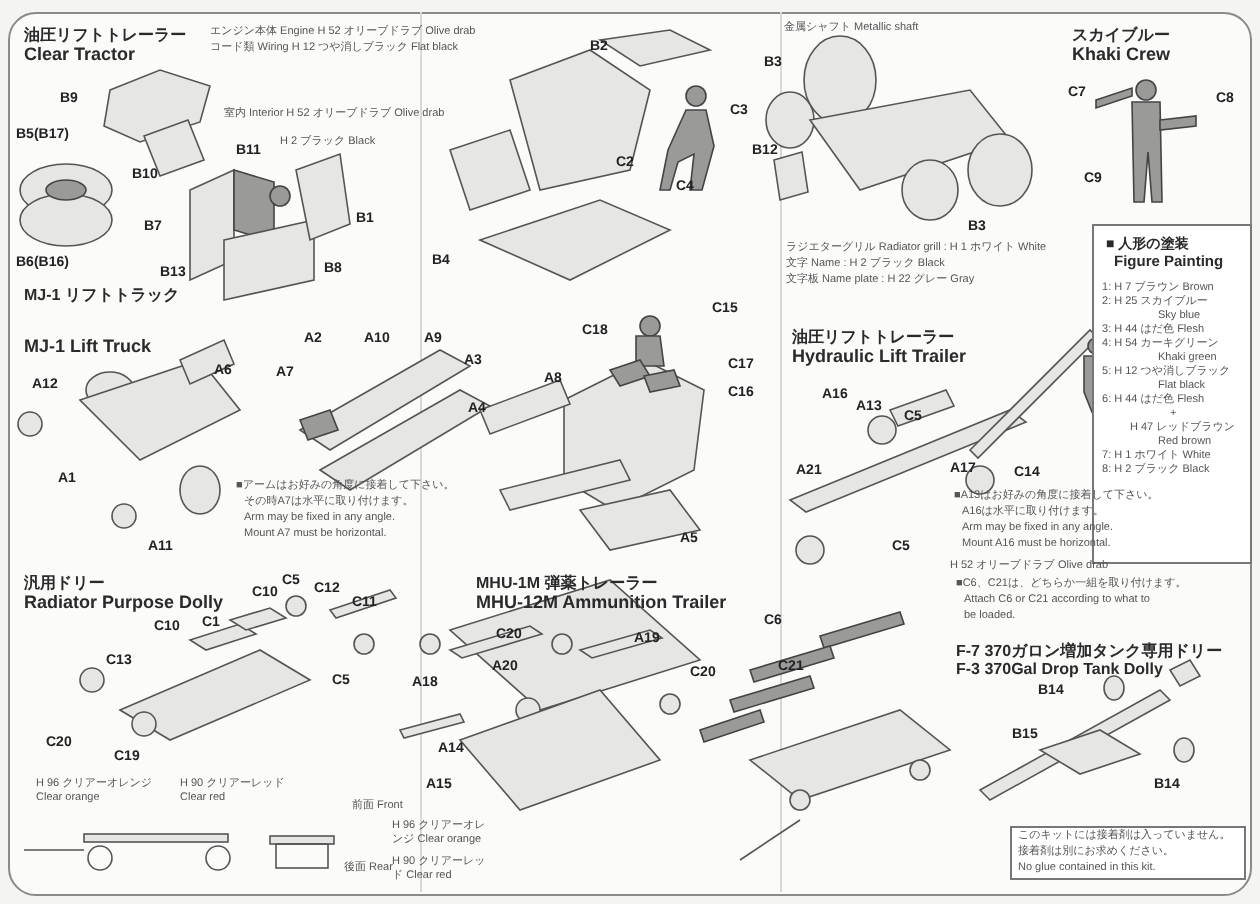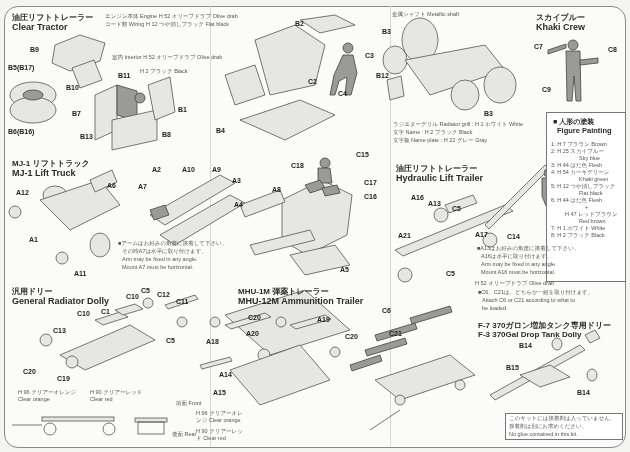--- a/index.html
+++ b/index.html
@@ -199,21 +199,21 @@
     <div class="note" style="padding-left:28px">Flat black</div>
     <div class="note"><span>6</span>: <span>H 44 はだ色</span> <span>Flesh</span></div>
     <div class="note" style="padding-left:34px">+</div>
     <div class="note" style="padding-left:14px">H 47 レッドブラウン</div>
     <div class="note" style="padding-left:28px">Red brown</div>
     <div class="note"><span>7</span>: <span>H 1 ホワイト</span> <span>White</span></div>
     <div class="note"><span>8</span>: <span>H 2 ブラック</span> <span>Black</span></div>
   </div>
 </div>
 
-<div class="txt title-jp" style="left:12px;top:158px">MJ-1 リフトトラック</div>
+<div class="txt title-jp" style="left:12px;top:142px">MJ-1 リフトトラック</div>
 <div class="txt title-en" style="left:12px;top:168px">MJ-1 Lift Truck</div>
 <div class="txt lbl" style="left:107px;top:182px">A6</div>
 <div class="txt lbl" style="left:16px;top:189px">A12</div>
 <div class="txt lbl" style="left:29px;top:236px">A1</div>
 <div class="txt lbl" style="left:74px;top:270px">A11</div>
 <div class="txt lbl" style="left:152px;top:166px">A2</div>
 <div class="txt lbl" style="left:182px;top:166px">A10</div>
 <div class="txt lbl" style="left:212px;top:166px">A9</div>
 <div class="txt lbl" style="left:138px;top:183px">A7</div>
 <div class="txt lbl" style="left:232px;top:177px">A3</div>
@@ -241,21 +241,21 @@
 <div class="txt note" style="left:477px;top:245px">■A13はお好みの角度に接着して下さい。</div>
 <div class="txt note" style="left:481px;top:253px">A16は水平に取り付けます。</div>
 <div class="txt note" style="left:481px;top:261px">Arm may be fixed in any angle.</div>
 <div class="txt note" style="left:481px;top:269px">Mount A16 must be horizontal.</div>
 <div class="txt note" style="left:475px;top:280px">H 52 オリーブドラブ Olive drab</div>
 <div class="txt note" style="left:478px;top:289px">■C6、C21は、どちらか一組を取り付けます。</div>
 <div class="txt note" style="left:482px;top:297px">Attach C6 or C21 according to what to</div>
 <div class="txt note" style="left:482px;top:305px">be loaded.</div>
 
 <div class="txt title-jp" style="left:12px;top:286px">汎用ドリー</div>
-<div class="txt title-en" style="left:12px;top:296px">General Radiator Dolly</div>
+<div class="txt title-en" style="left:12px;top:296px">Radiator Purpose Dolly</div>
 <div class="txt lbl" style="left:126px;top:293px">C10</div>
 <div class="txt lbl" style="left:141px;top:287px">C5</div>
 <div class="txt lbl" style="left:157px;top:291px">C12</div>
 <div class="txt lbl" style="left:176px;top:298px">C11</div>
 <div class="txt lbl" style="left:101px;top:308px">C1</div>
 <div class="txt lbl" style="left:77px;top:310px">C10</div>
 <div class="txt lbl" style="left:53px;top:327px">C13</div>
 <div class="txt lbl" style="left:166px;top:337px">C5</div>
 <div class="txt lbl" style="left:23px;top:368px">C20</div>
 <div class="txt lbl" style="left:57px;top:375px">C19</div>

